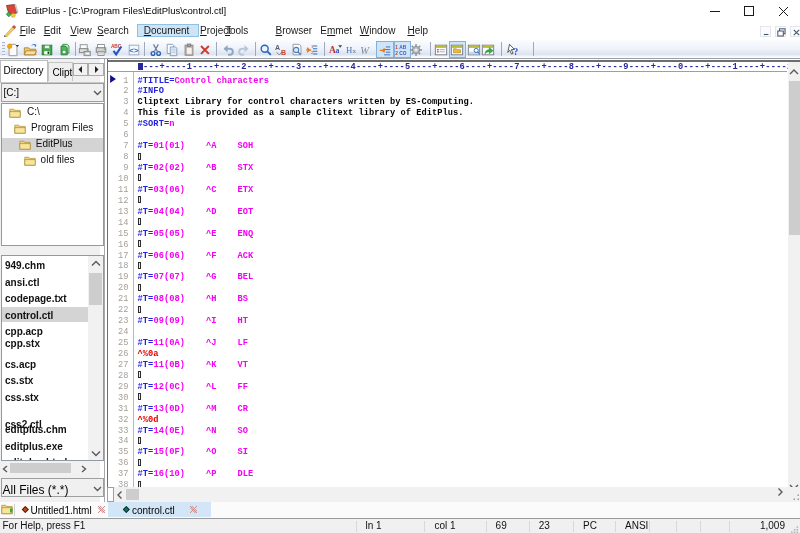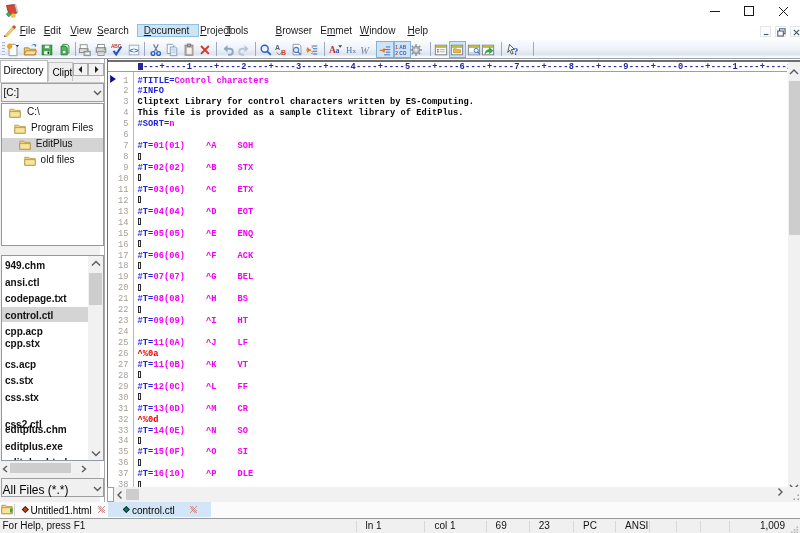--- a/index.html
+++ b/index.html
@@ -73,20 +73,21 @@
 <body>
 <div id="win">
 
 <div id="title">
   <svg class="abs" style="left:4px;top:4px" width="15" height="14" viewBox="0 0 15 14">
     <path d="M2.5 1.5l8-1 2.5 8.5-8 1.5z" fill="#d8453a" stroke="#8e2920" stroke-width=".8"></path>
     <path d="M10.5.5l2.5 8.5 1-.8-2.3-7.9z" fill="#e9e6e0" stroke="#9a968e" stroke-width=".5"></path>
     <rect x="3" y="8.5" width="3.6" height="3.6" transform="rotate(45 4.8 10.3)" fill="#3faf46" stroke="#1f7a2d" stroke-width=".6"></rect>
     <circle cx="9.2" cy="11.3" r="2" fill="#f3cf46" stroke="#b99a1c" stroke-width=".6"></circle>
   </svg>
+  <span class="txt">EditPlus - [C:\Program Files\EditPlus\control.ctl]</span>
   <svg class="capbtn" style="left:698px" viewBox="0 0 34 22">
         <path d="M12 11.5h10" stroke="#1a1a1a" stroke-width="1"></path>
       </svg>
   <svg class="capbtn" style="left:732px" viewBox="0 0 34 22">
         <rect x="12.5" y="6.5" width="9" height="9" fill="none" stroke="#1a1a1a" stroke-width="1"></rect>
       </svg>
   <svg class="capbtn" style="left:766px" viewBox="0 0 34 22">
         <path d="M13 7l9 9M22 7l-9 9" stroke="#1a1a1a" stroke-width="1"></path>
       </svg>
 </div>

